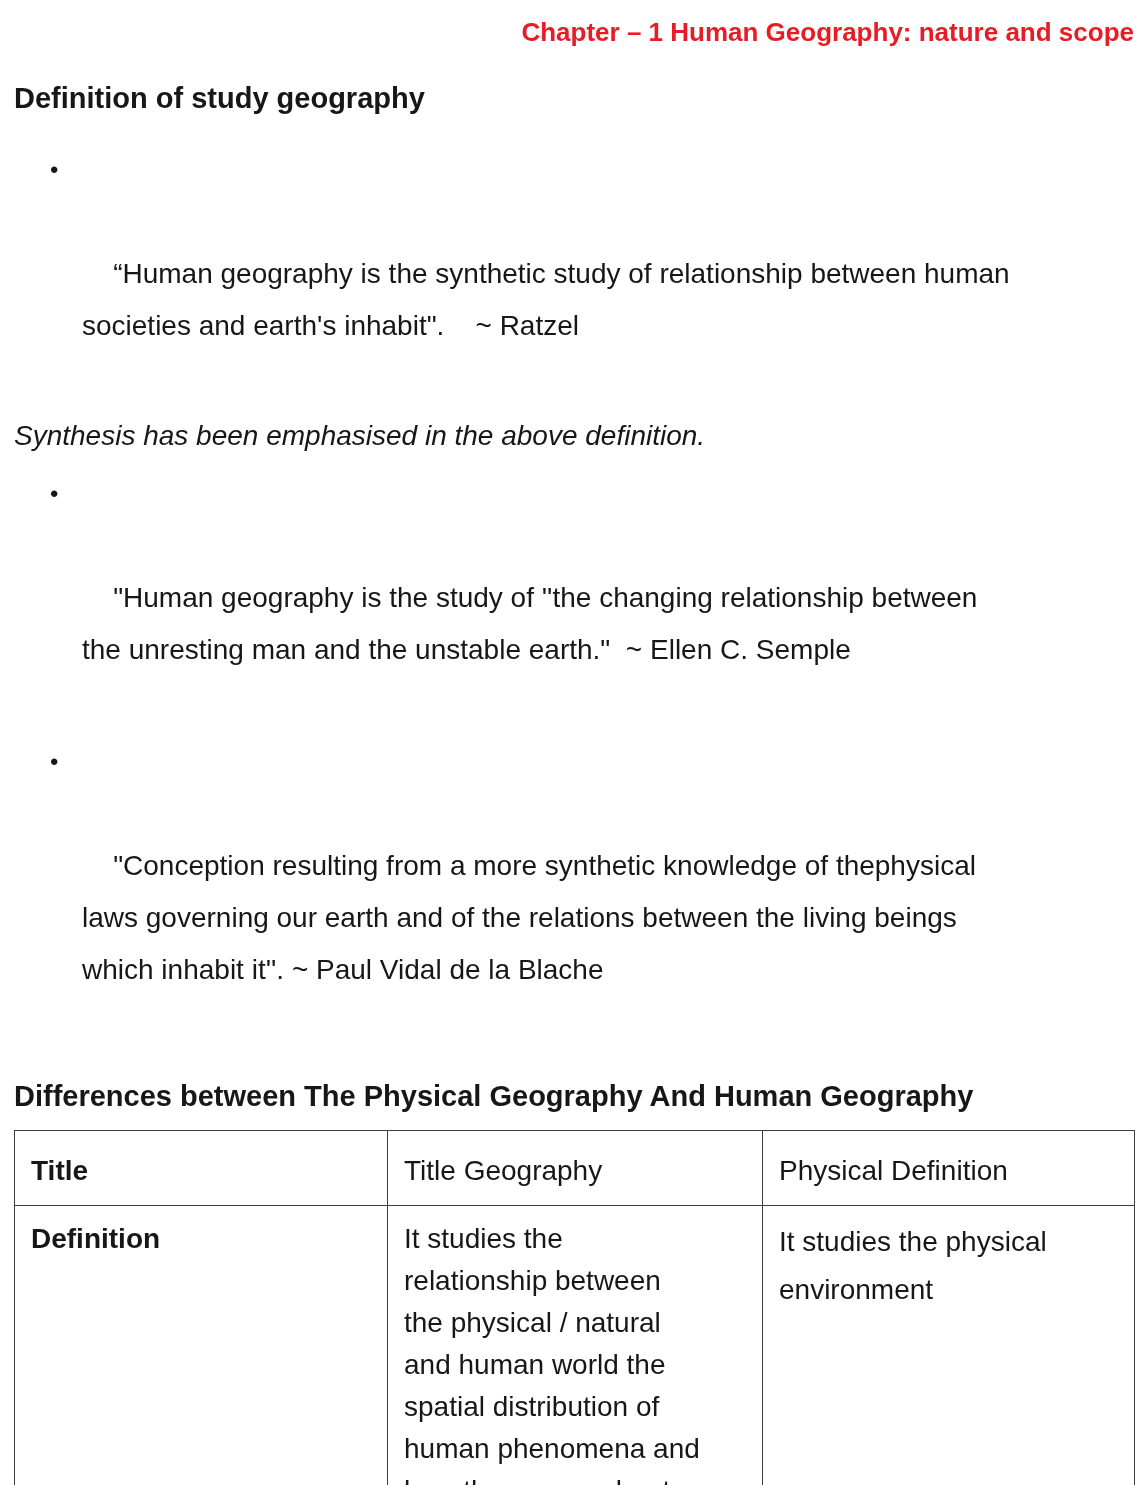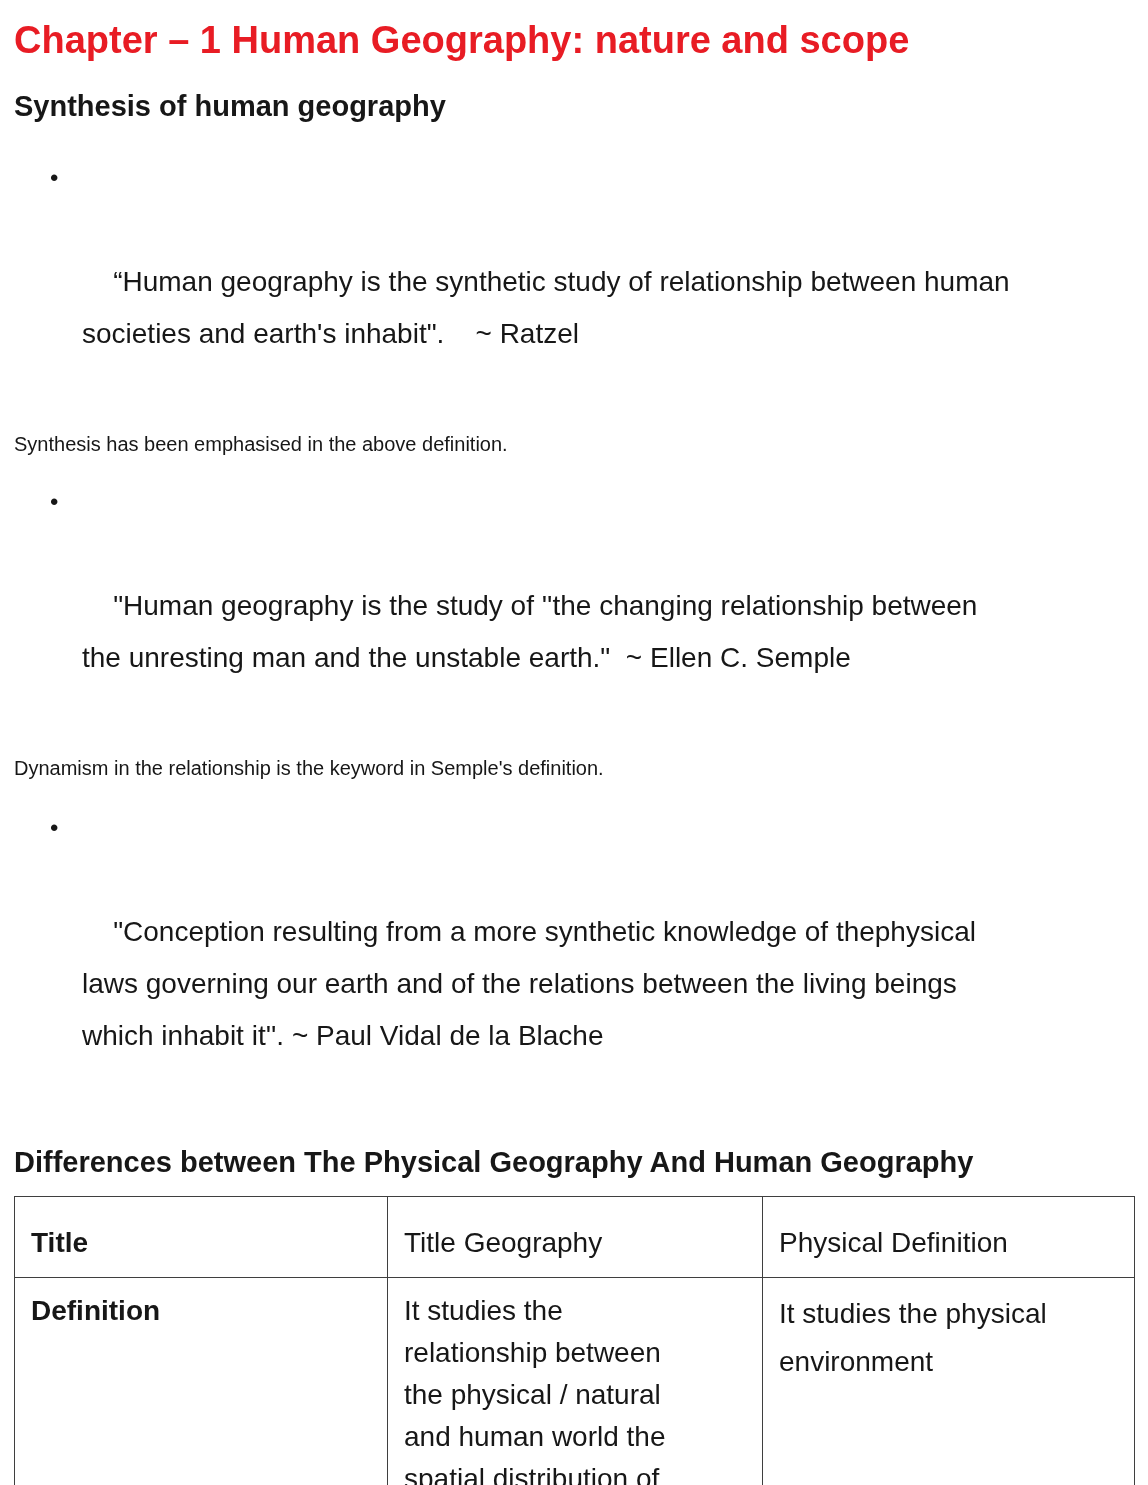--- a/index.html
+++ b/index.html
@@ -13,39 +13,40 @@
     font-family: "Liberation Sans", sans-serif;
     color: #171717;
     overflow: hidden;
   }
   .page {
     padding: 14px 14px 0 14px;
     box-sizing: border-box;
     width: 1148px;
   }
   .chapter-title {
-    margin-top: 8px;
-    text-align: left;
-    font-size: 38px;
+    margin-top: 0;
+    text-align: right;
+    font-size: 26px;
     line-height: 36px;
     font-weight: 700;
     color: #e81c24;
   }
   .section-heading {
     font-size: 29px;
     line-height: 36px;
     font-weight: 700;
     margin-top: 30px;
     white-space: pre-wrap;
   }
   .body-para {
-    font-size: 20px;
+    font-size: 28px;
     line-height: 52px;
     margin: 6px 0 0 0;
     white-space: pre-wrap;
+    font-style: italic;
   }
   .body-para.bold {
     font-weight: 700;
     margin-top: 8px;
   }
   .bullet-item {
     position: relative;
     padding-left: 68px;
     font-size: 28px;
     line-height: 52px;
@@ -67,21 +68,21 @@
   .differences-table {
     margin-top: 16px;
     border-collapse: collapse;
     table-layout: fixed;
     width: 1120px;
   }
   .differences-table td {
     border: 1.5px solid #3f3f3f;
     vertical-align: top;
     font-size: 28px;
-    padding: 26px 18px 14px 16px;
+    padding: 20px 18px 14px 16px;
     white-space: pre-wrap;
     line-height: 42px;
   }
   .differences-table col.c1 { width: 373px; }
   .differences-table col.c2 { width: 375px; }
   .differences-table col.c3 { width: 372px; }
   .differences-table tr.header-row td {
     height: 36px;
     line-height: 40px;
   }
@@ -96,37 +97,36 @@
     line-height: 48px;
   }
 </style>
 </head>
 <body>
 
 <div class="page">
 
   <div class="chapter-title">Chapter – 1 Human Geography: nature and scope</div>
 
-  <div class="section-heading">Synthesis of human geography</div>
+  <div class="section-heading">Definition of study geography</div>
 
   <div class="bullet-item first">
     <span class="bullet-dot">•</span>
     <span>“Human geography is the synthetic study of relationship between human
 societies and earth's inhabit".    ~ Ratzel</span>
   </div>
 
   <p class="body-para">Synthesis has been emphasised in the above definition.</p>
 
   <div class="bullet-item">
     <span class="bullet-dot">•</span>
     <span>"Human geography is the study of ''the changing relationship between
 the unresting man and the unstable earth."  ~ Ellen C. Semple</span>
   </div>
 
-  <p class="body-para">Dynamism in the relationship is the keyword in Semple's definition.</p>
 
   <div class="bullet-item third">
     <span class="bullet-dot">•</span>
     <span>"Conception resulting from a more synthetic knowledge of thephysical
 laws governing our earth and of the relations between the living beings
 which inhabit it''. ~ Paul Vidal de la Blache</span>
   </div>
 
 
   <div class="section-heading differences-heading">Differences between The Physical Geography And Human Geography</div>

